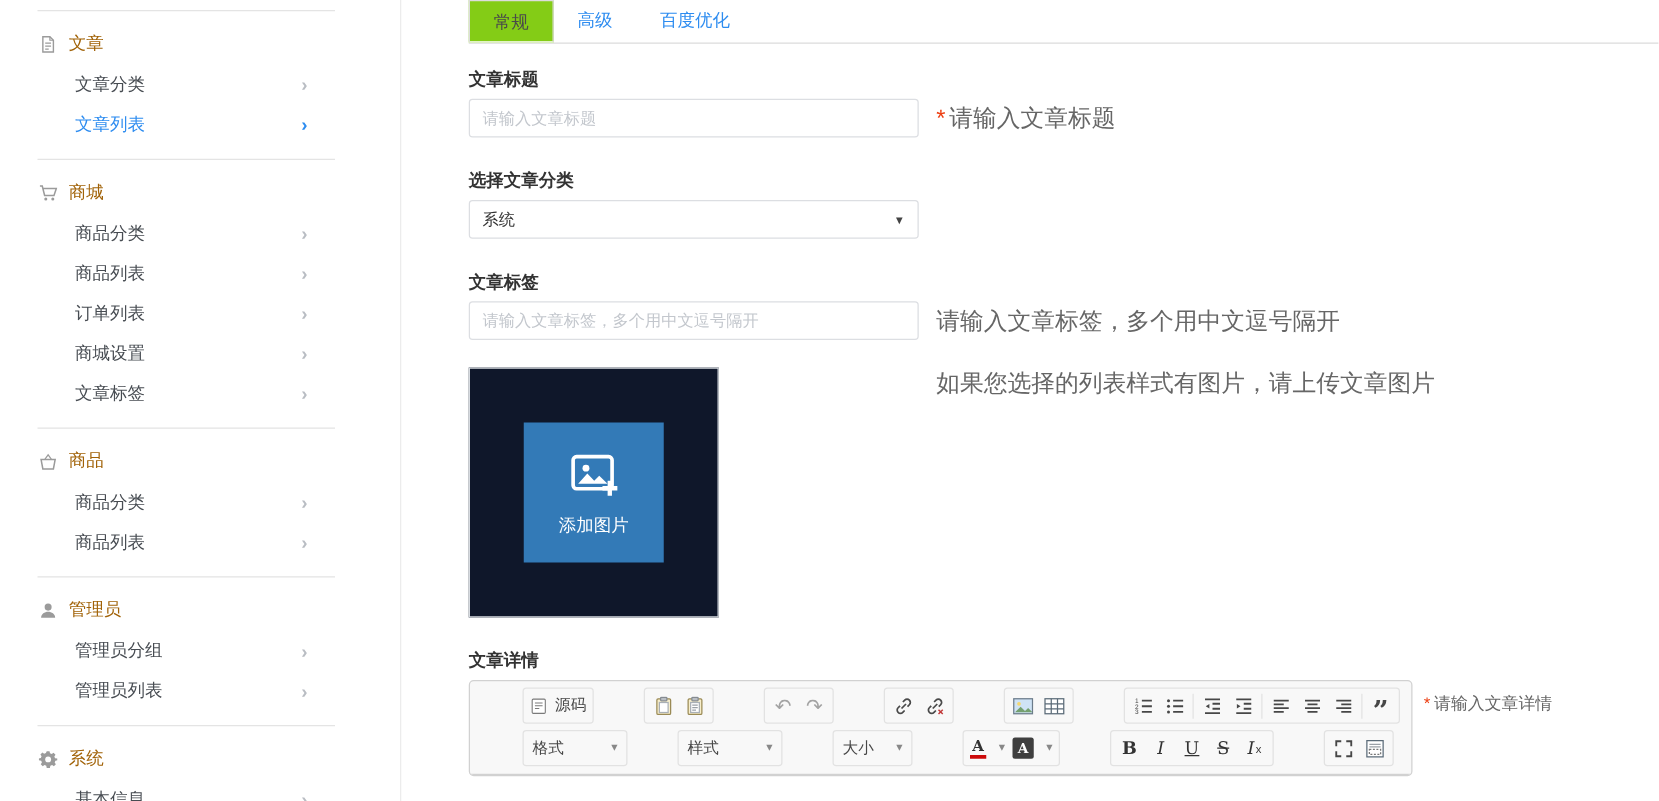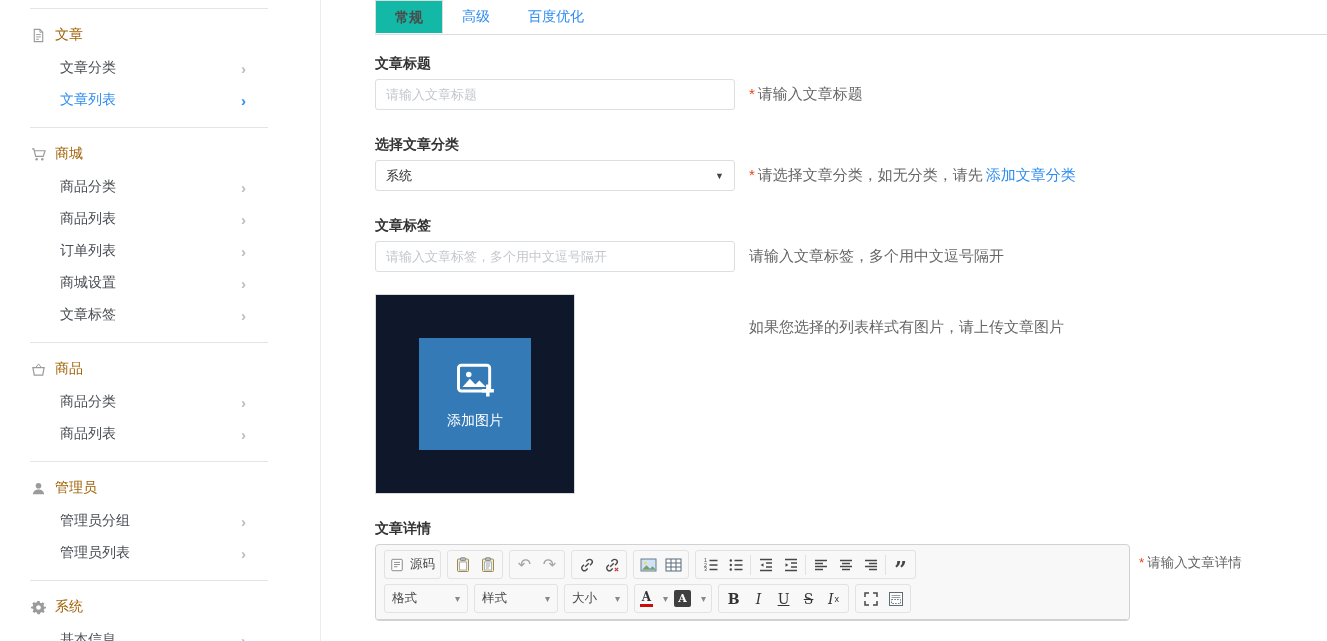--- a/index.html
+++ b/index.html
@@ -15,48 +15,48 @@
   .side-icon { width:16px; height:16px; display:flex; align-items:center; justify-content:center; }
   .side-item { height:32px; display:flex; align-items:center; justify-content:space-between; padding:0 22px 0 30px; color:#474c52; cursor:pointer; font-size:14px; }
   .side-item .chev { color:#b9bdc3; font-size:15px; font-weight:bold; line-height:1; }
   .side-item.active { color:#2d8cf0;text-align:right; }
   .side-item.active .chev { color:#2d8cf0; }
 
   
   .content { flex:1; padding-left:54px; overflow:hidden; }
   .tabbar { display:flex; border-bottom:1px solid #dcdcdc; }
   .tab { height:34px; line-height:33px; padding:0 19px; color:#2d8cf0; cursor:pointer; font-size:14px; }
-  .tab.active { color:#4a4a4a; background:#14b8a6; border:1px solid #dcdcdc; border-bottom-color:#fff; margin-bottom:-1px;font-weight:bold; }
+  .tab.active { color:#4a4a4a; background:#84cc16; border:1px solid #dcdcdc; border-bottom-color:#fff; margin-bottom:-1px; }
 
   .form { padding-top:16px; }
   .field { margin-bottom:22px; }
   .field-label { font-weight:bold; color:#333; margin-bottom:6px; font-size:14px; padding-top:4px; }
   .field-row { display:flex; align-items:center; }
   .field-row.top { align-items:flex-start; }
   .control-col { width:360px; min-width:360px; }
-  .hint { margin-left:14px; font-size:15px; color:#666; white-space:nowrap; }
-  .hint.pad-top { margin-top:24px; }
+  .hint { margin-left:14px; font-size:19px; color:#666; white-space:nowrap; }
+  .hint.pad-top { margin-top:0; }
   .req { color:#ed4014; margin-right:3px; }
   .link { color:#2d8cf0; cursor:pointer; text-decoration:none; margin-left:3px; }
 
   .text-input { width:360px; height:31px; border:1px solid #dcdee2; border-radius:3px; padding:0 10px; font-size:13px; color:#333; font-family:inherit; outline:none; background:#fff; }
   .text-input::placeholder { color:#c3c7cd; }
 
   .select-box { width:360px; height:31px; border:1px solid #dcdee2; border-radius:3px; display:flex; align-items:center; justify-content:space-between; padding:0 10px; font-size:13px; cursor:pointer; background:#fff; }
   .sel-caret { font-size:9px; color:#444; }
 
   .upload-box { width:200px; height:200px; border:1px solid #d7dbe0; display:flex; align-items:center; justify-content:center; background:#0f172a; }
   .upload-btn { width:112px; height:112px; background:#337ab7; color:#fff; display:flex; flex-direction:column; align-items:center; justify-content:center; gap:7px; cursor:pointer; font-size:14px; border:none; font-family:inherit; }
 
   
   .editor { width:755px; min-width:755px; border:1px solid #d1d1d1; border-radius:4px; background:#f8f8f8; overflow:hidden; }
   .toolbar { padding:5px 8px 6px; border-bottom:1px solid #d1d1d1; }
   .t-row { display:flex; align-items:center; gap:6px; }
   .t-row + .t-row { margin-top:5px; }
-  .t-group { display:flex; align-items:center; border:1px solid #e2e2e2; border-radius:3px; padding:1px 2px; height:29px; background:transparent; }
+  .t-group { display:flex; align-items:center; border:1px solid #e2e2e2; border-radius:3px; padding:1px 2px; height:29px; background:transparent;margin-left:34px; }
   .t-btn { height:24px; min-width:25px; border:none; background:transparent; display:flex; align-items:center; justify-content:center; padding:0 3px; cursor:pointer; color:#474747; font-family:inherit; font-size:13px; }
   .t-btn.dim { color:#a3a3a3; font-size:16px; }
   .t-btn svg { display:block; }
   .t-sep { width:1px; height:20px; background:#e2e2e2; margin:0 2px; }
   .t-label-btn { gap:6px; font-size:12.5px; }
   .t-dd { display:flex; align-items:center; justify-content:space-between; font-size:12.5px; color:#474747; cursor:pointer; border:none; background:transparent; padding:0 5px; height:24px; font-family:inherit; }
   .dd-caret { color:#888; font-size:10px; margin-left:10px; }
   .dd-format { width:78px; }
   .dd-style { width:78px; }
   .dd-size { width:58px; }
@@ -220,23 +220,20 @@
 
       <div class="field">
         <div class="field-label">选择文章分类</div>
         <div class="field-row">
           <div class="control-col">
             <div class="select-box">
               <span>系统</span>
               <span class="sel-caret">▼</span>
             </div>
           </div>
-          <div class="hint">
-            <span class="req">*</span><span>请选择文章分类，如无分类，请先</span><a class="link">添加文章分类</a>
-          </div>
         </div>
       </div>
 
       <div class="field">
         <div class="field-label">文章标签</div>
         <div class="field-row">
           <div class="control-col">
             <input class="text-input" type="text" placeholder="请输入文章标签，多个用中文逗号隔开" style="">
           </div>
           <div class="hint">

